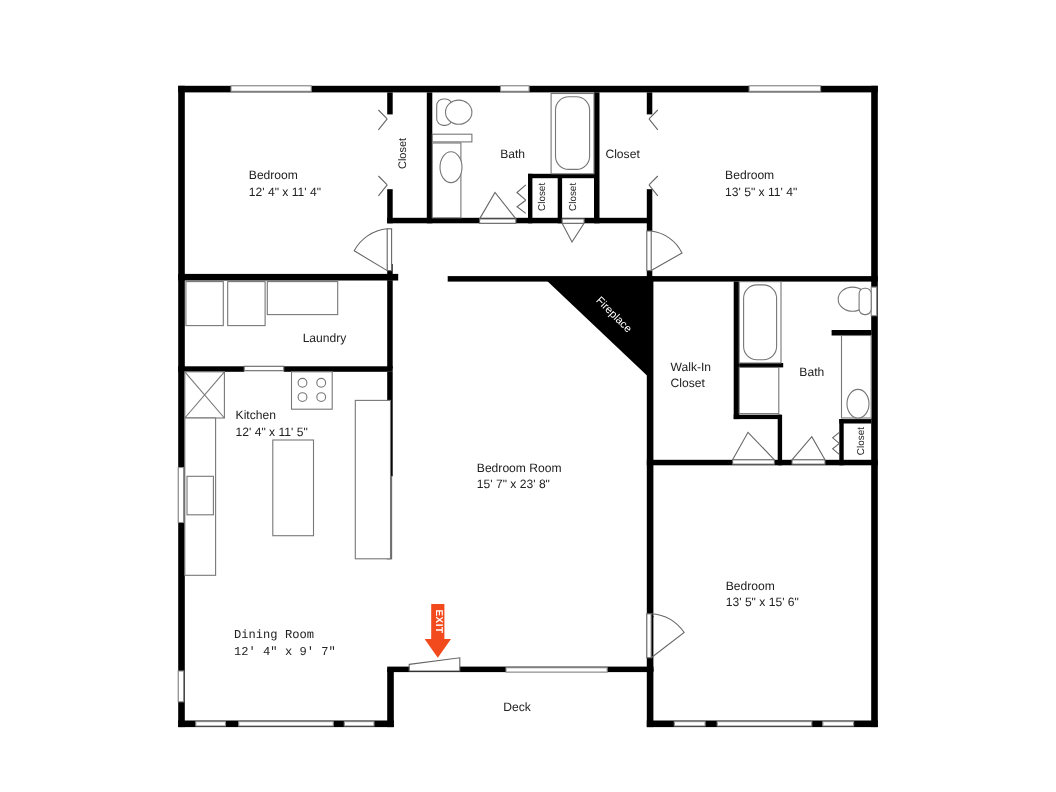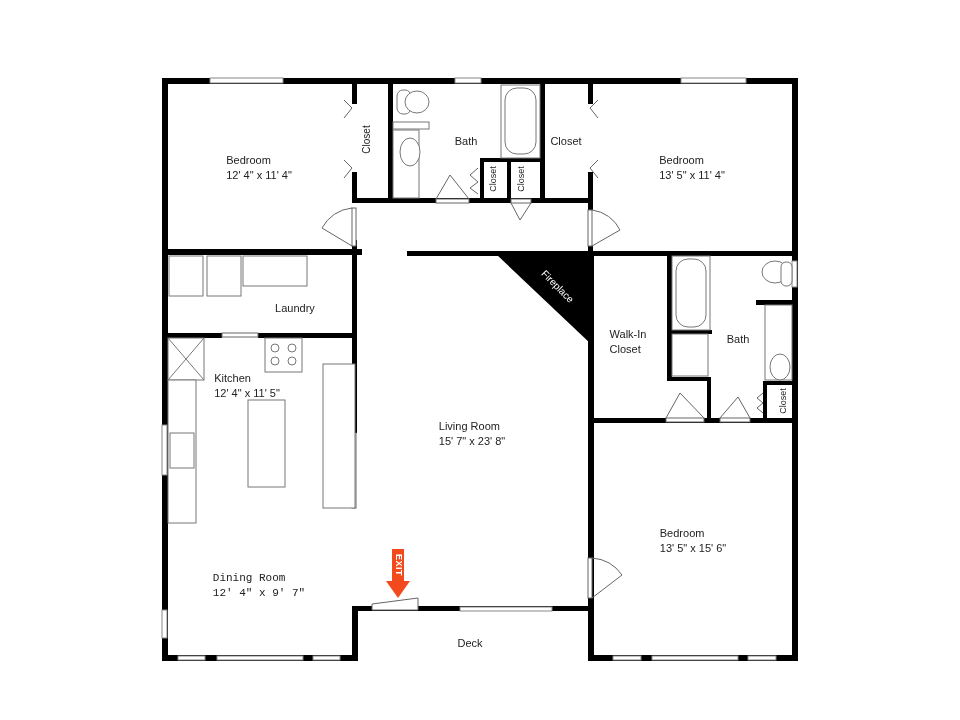--- a/index.html
+++ b/index.html
@@ -165,21 +165,21 @@
 </div>
 
 <div class="lbl" style="left:295px; top:301px;">Laundry</div>
 
 <div class="lbl" style="left:247px; top:371px;">
   <div>Kitchen</div>
   <div>12' 4" x 11' 5"</div>
 </div>
 
 <div class="lbl" style="left:472px; top:419px;">
-  <div>Living Room</div>
+  <div>Bedroom Room</div>
   <div>15' 7" x 23' 8"</div>
 </div>
 
 <div class="fp-label" style="left:547px; top:268px;">Fireplace</div>
 
 <div class="lbl" style="left:628px; top:327px;">
   <div>Walk-In</div>
   <div>Closet</div>
 </div>
 

